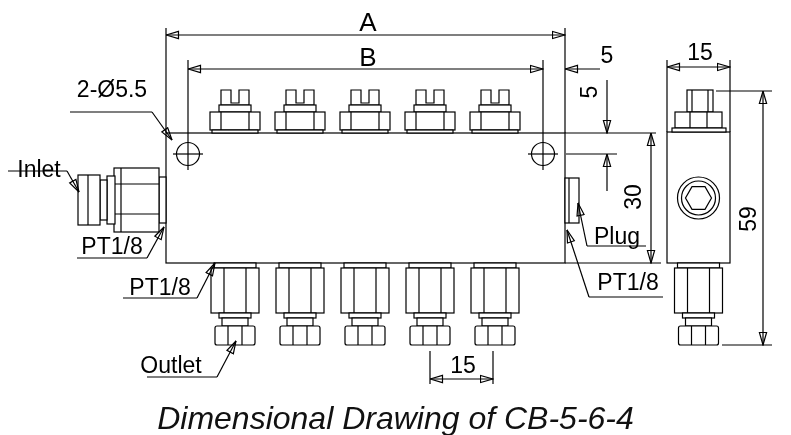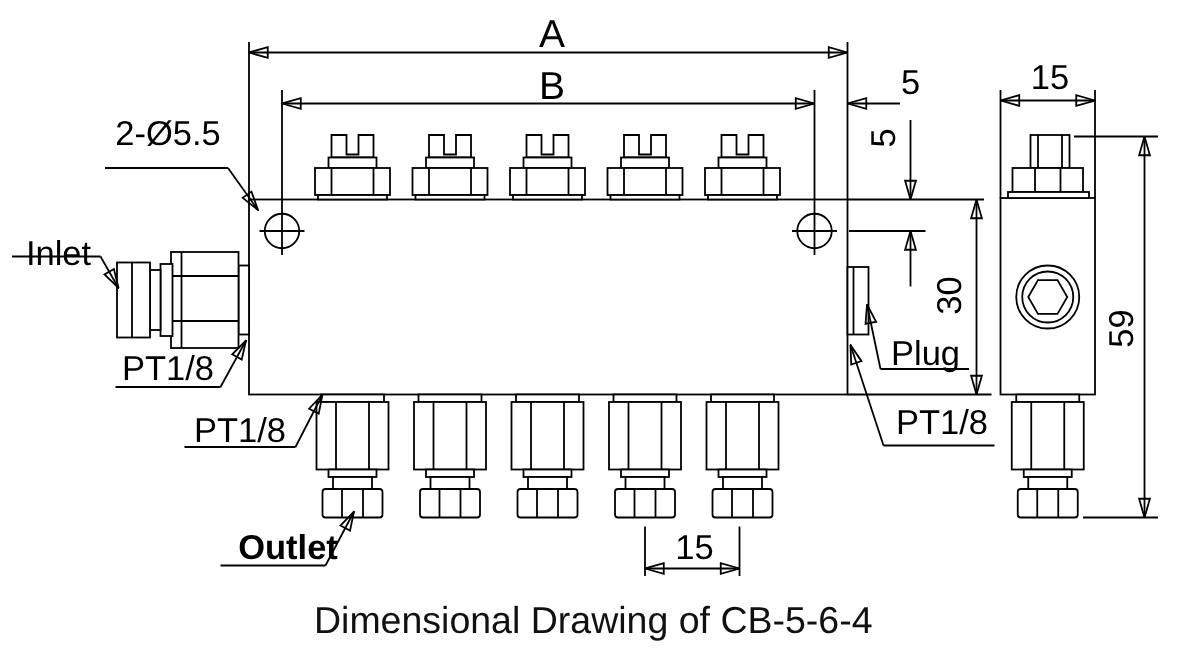--- a/index.html
+++ b/index.html
@@ -10,21 +10,21 @@
   #stage svg{position:absolute;left:0;top:0;}
   .lbl{
     position:absolute;transform:translate(-50%,-50%);
     white-space:nowrap;color:#000;font-size:23px;line-height:1;
     letter-spacing:0px;
   }
   .lbl.rot{transform:translate(-50%,-50%) rotate(-90deg);}
   .lbl.big{font-size:26px;}
   .title{
     position:absolute;left:0;right:0;top:401px;text-align:center;
-    font-size:25px;color:#111;line-height:1.1;
+    font-size:32px;color:#111;line-height:1.1;font-style:italic;
   }
   svg line, svg rect, svg circle, svg path, svg polygon{
     stroke:#000;stroke-width:1.2;fill:none;
   }
   svg .fillw{fill:#ffffff;}
 </style>
 </head>
 <body>
 
 <div id="stage">
@@ -187,18 +187,18 @@
   <div class="lbl rot" style="left:589px;top:92px;">5</div>
   <div class="lbl rot" style="left:633px;top:197px;">30</div>
   <div class="lbl" style="left:700px;top:52px;">15</div>
   <div class="lbl rot" style="left:748px;top:219px;">59</div>
   <div class="lbl" style="left:463px;top:365px;">15</div>
 
   <div class="lbl" style="left:112px;top:89px;">2-Ø5.5</div>
   <div class="lbl" style="left:39px;top:169px;">Inlet</div>
   <div class="lbl" style="left:112px;top:246px;">PT1/8</div>
   <div class="lbl" style="left:160px;top:287px;">PT1/8</div>
-  <div class="lbl" style="left:192px;top:365px;font-weight:bold;">Outlet</div>
+  <div class="lbl" style="left:171px;top:365px;">Outlet</div>
   <div class="lbl" style="left:617px;top:212px;margin-top:24px;">Plug</div>
   <div class="lbl" style="left:628px;top:282px;">PT1/8</div>
 
   <div class="title">Dimensional Drawing of CB-5-6-4</div>
 </div>
 
 </body></html>

